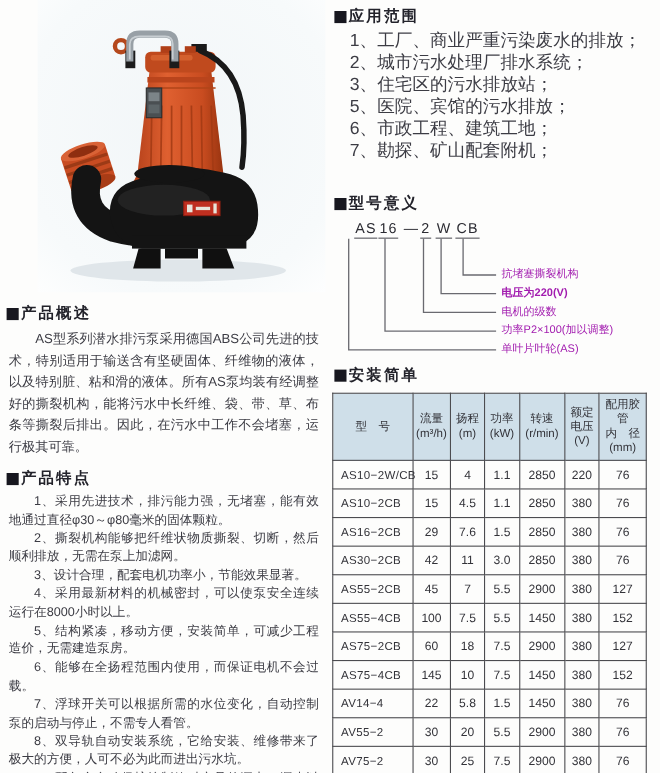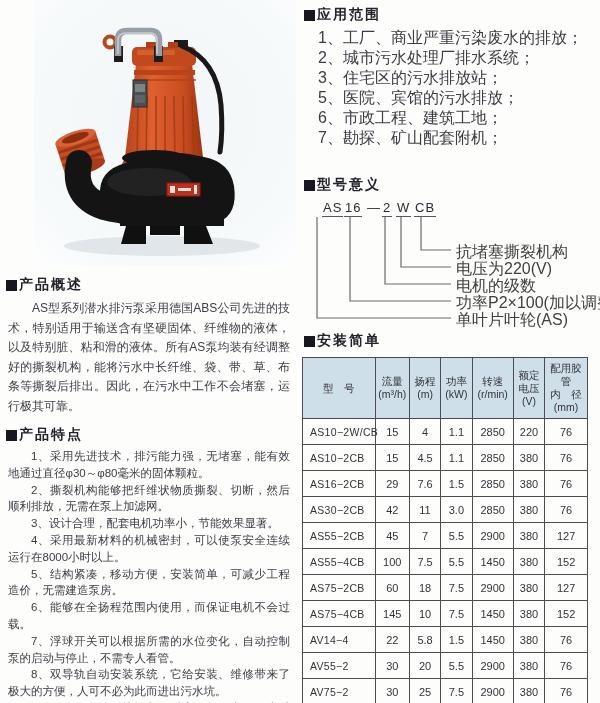--- a/index.html
+++ b/index.html
@@ -41,21 +41,21 @@
 
   
   .diagram { position:relative; height:126px; margin:4px 0 0 2px; }
   .code-part {
     position:absolute; top:2px; font-size:13px; color:#2b2b32;
     letter-spacing:1px; padding:0 1px 1px;
   }
   .code-part.ul { border-bottom:1.5px solid #55555c; }
   .diagram-lines { position:absolute; left:0; top:0; width:100%; height:100%; }
   .diagram-lines polyline { fill:none; stroke:#6a6a70; stroke-width:1.2; }
-  .diagram-label { position:absolute; left:152px; font-size:16px; color:#404040; white-space:nowrap; }
+  .diagram-label { position:absolute; left:152px; font-size:10px; color:#a21caf; white-space:nowrap; }
 
   
   .perf-table {
     width:100%; border-collapse:collapse; margin-top:7px;
     table-layout:fixed;
   }
   .perf-table th, .perf-table td {
     border:1px solid #4c4c50; text-align:center; color:#333339;
   }
   .perf-table thead th {
@@ -209,21 +209,21 @@
           <polyline points="97,19 97,69 147,69"></polyline>
           <polyline points="117,19 117,52 147,52"></polyline>
         </svg>
     <span class="code-part ul" style="left: 18px;">AS</span>
         <span class="code-part ul" style="left: 40px;">16</span>
         <span class="code-part" style="left: 62px;">—</span>
         <span class="code-part ul" style="left: 78px;">2</span>
         <span class="code-part ul" style="left: 92px;">W</span>
         <span class="code-part ul" style="left: 110px;">CB</span>
         <span class="diagram-label" style="top: 44px;">抗堵塞撕裂机构</span>
-        <span class="diagram-label" style="top: 61px;">电压为220(V)</span>
+        <span class="diagram-label" style="top: 61px; font-weight: bold;">电压为220(V)</span>
         <span class="diagram-label" style="top: 78px;">电机的级数</span>
         <span class="diagram-label" style="top: 95px;">功率P2×100(加以调整)</span>
         <span class="diagram-label" style="top: 112px;">单叶片叶轮(AS)</span>
       </div>
 
     <div class="sec-header" style="margin-top:8px;">
       <span class="sq"></span>
       <span class="sec-title">安装简单</span>
     </div>
     <table class="perf-table">

